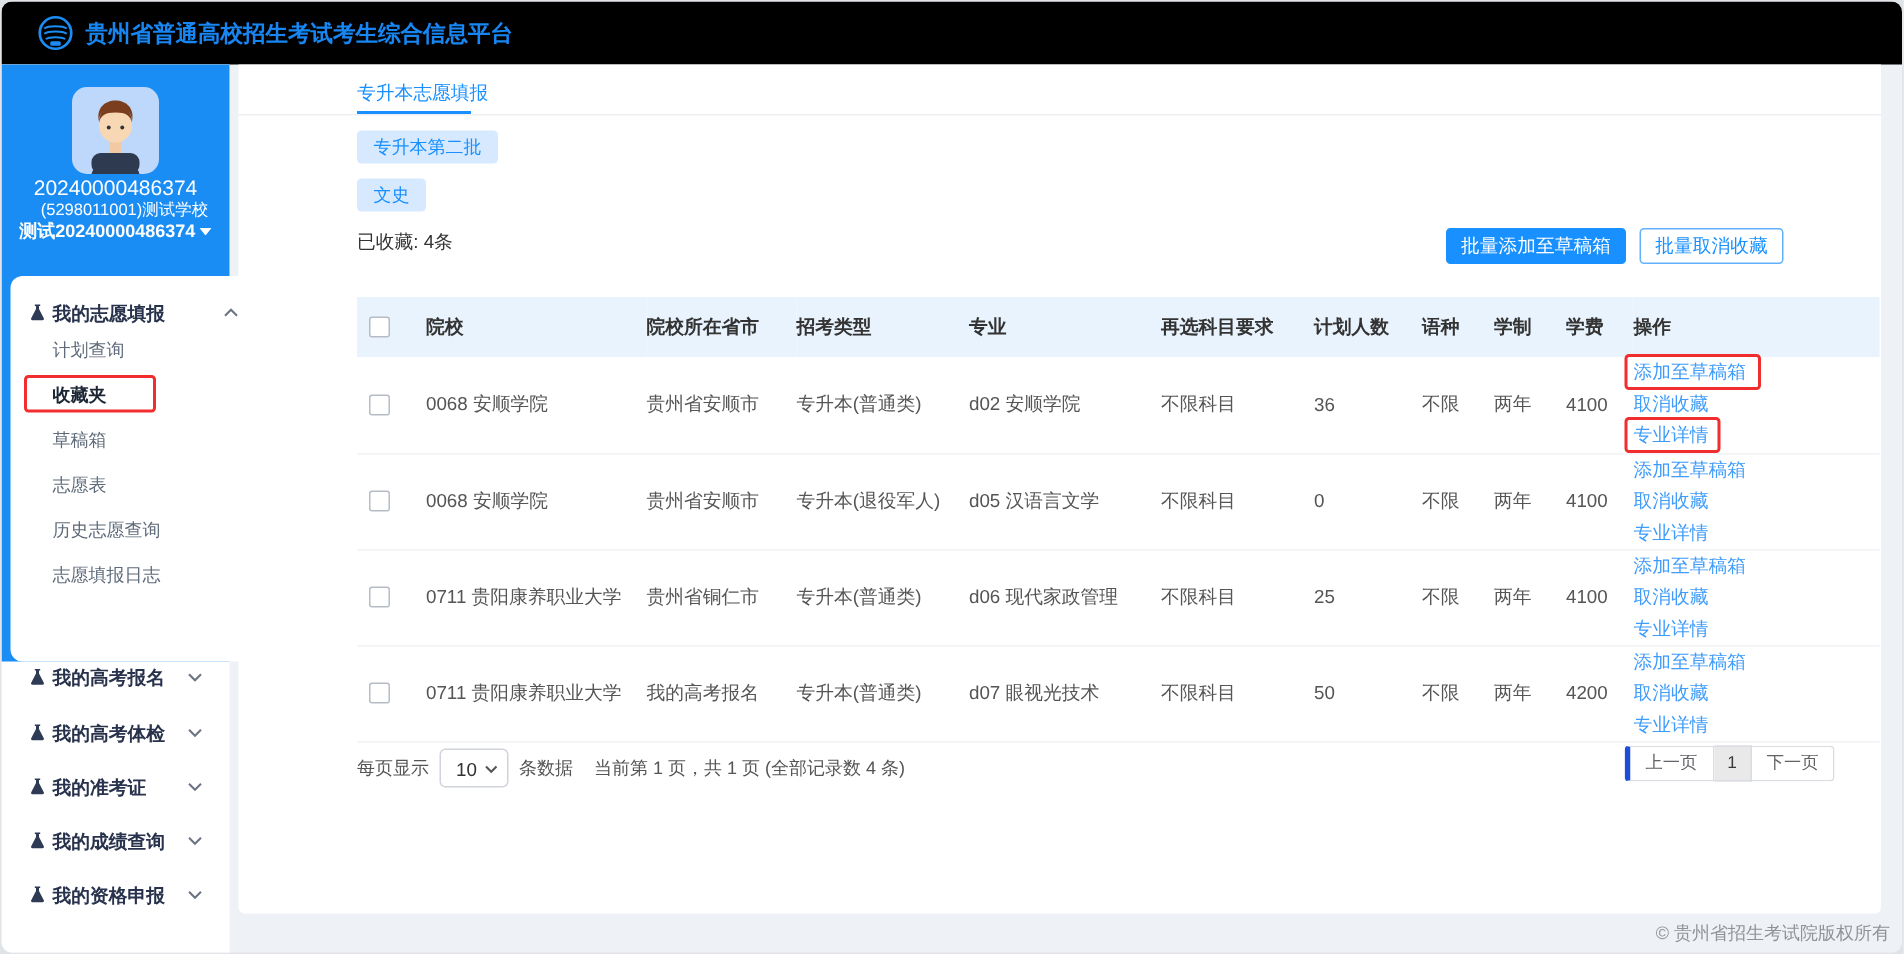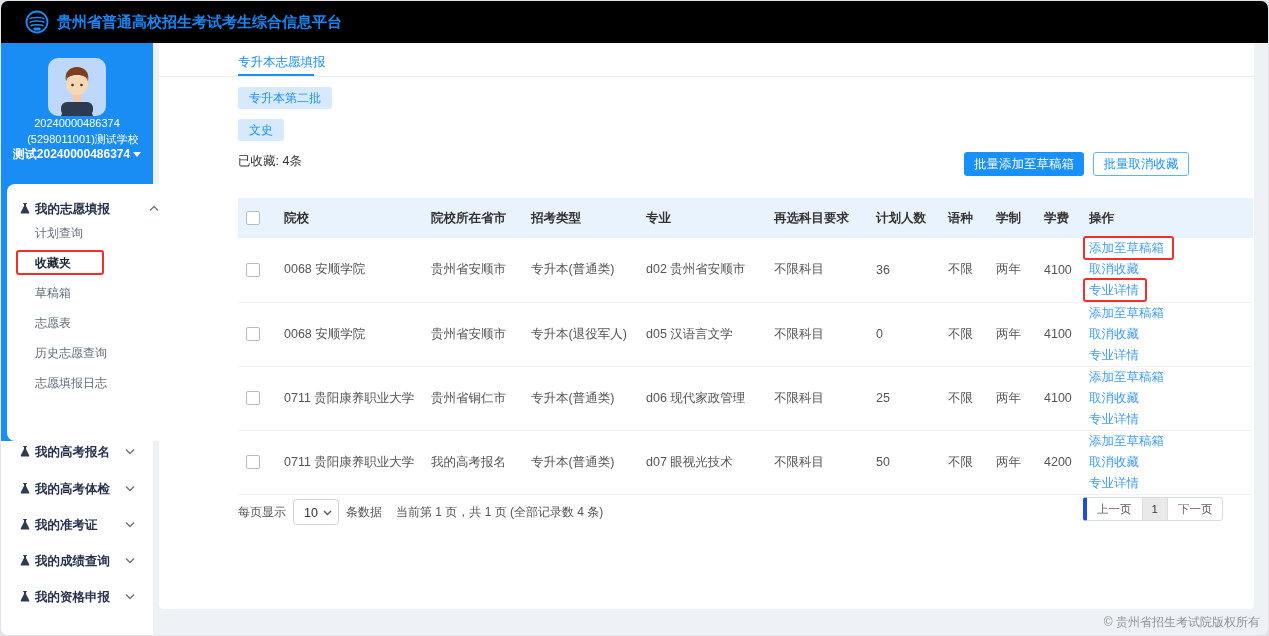--- a/index.html
+++ b/index.html
@@ -8,21 +8,21 @@
 
   
   .header{position:absolute;left:0;top:0;width:100%;height:42px;background:#000000;}
   .logo{position:absolute;left:24px;top:9px;width:24px;height:24px;}
   .app-title{position:absolute;left:56px;top:12px;font-size:15px;font-weight:bold;color:#1886f2;white-space:nowrap;}
 
   
   .sidebar{position:absolute;left:0;top:42px;width:152px;height:594px;background:#fff;}
   .sidebar-blue{position:absolute;left:0;top:0;width:152px;height:398px;background:#1a8df5;}
   .avatar{position:absolute;left:47px;top:15px;width:58px;height:58px;border-radius:10px;overflow:hidden;}
-  .u-id{position:absolute;left:0;top:74px;width:152px;text-align:center;color:#fff;font-size:11px;}
+  .u-id{position:absolute;left:0;top:74px;width:152px;text-align:center;color:#fff;font-size:14px;}
   .u-school{position:absolute;left:0;top:89px;width:164px;text-align:center;color:#fff;font-size:11px;}
   .u-name{position:absolute;left:0;top:103px;width:152px;text-align:center;color:#fff;font-size:12px;font-weight:bold;cursor:pointer;}
   .u-name svg{vertical-align:1px;margin-left:3px;}
 
   .menu-card{position:absolute;left:6px;top:141px;width:168px;height:257px;background:#fff;border-radius:8px 0 0 8px;}
   .menu-head{position:absolute;left:0;top:14px;width:100%;height:22px;cursor:pointer;}
   .menu-head .flask{position:absolute;left:12px;top:4px;}
   .menu-head .mh-label{position:absolute;left:28px;top:3px;font-size:12.5px;font-weight:bold;color:#28324c;}
   .menu-head .chev{position:absolute;right:16px;top:7px;}
   .menu-sub{position:absolute;left:28px;height:20px;font-size:12px;color:#5f6b7a;line-height:20px;cursor:pointer;white-space:nowrap;}
@@ -221,21 +221,21 @@
         </tr>
       </thead>
       <tbody>
         <tr>
           <td class="c-check">
               <div class="checkbox"></div>
             </td>
           <td>0068 安顺学院</td>
           <td>贵州省安顺市</td>
           <td>专升本(普通类)</td>
-          <td>d02 贵州省安顺市</td>
+          <td>d02 安顺学院</td>
           <td>不限科目</td>
           <td>36</td>
           <td>不限</td>
           <td>两年</td>
           <td>4100</td>
           <td class="op-cell">
             <div><span class="op-link annotated-op">添加至草稿箱</span></div>
             <div><span class="op-link">取消收藏</span></div>
             <div><span class="op-link annotated-op small">专业详情</span></div>
           </td>

